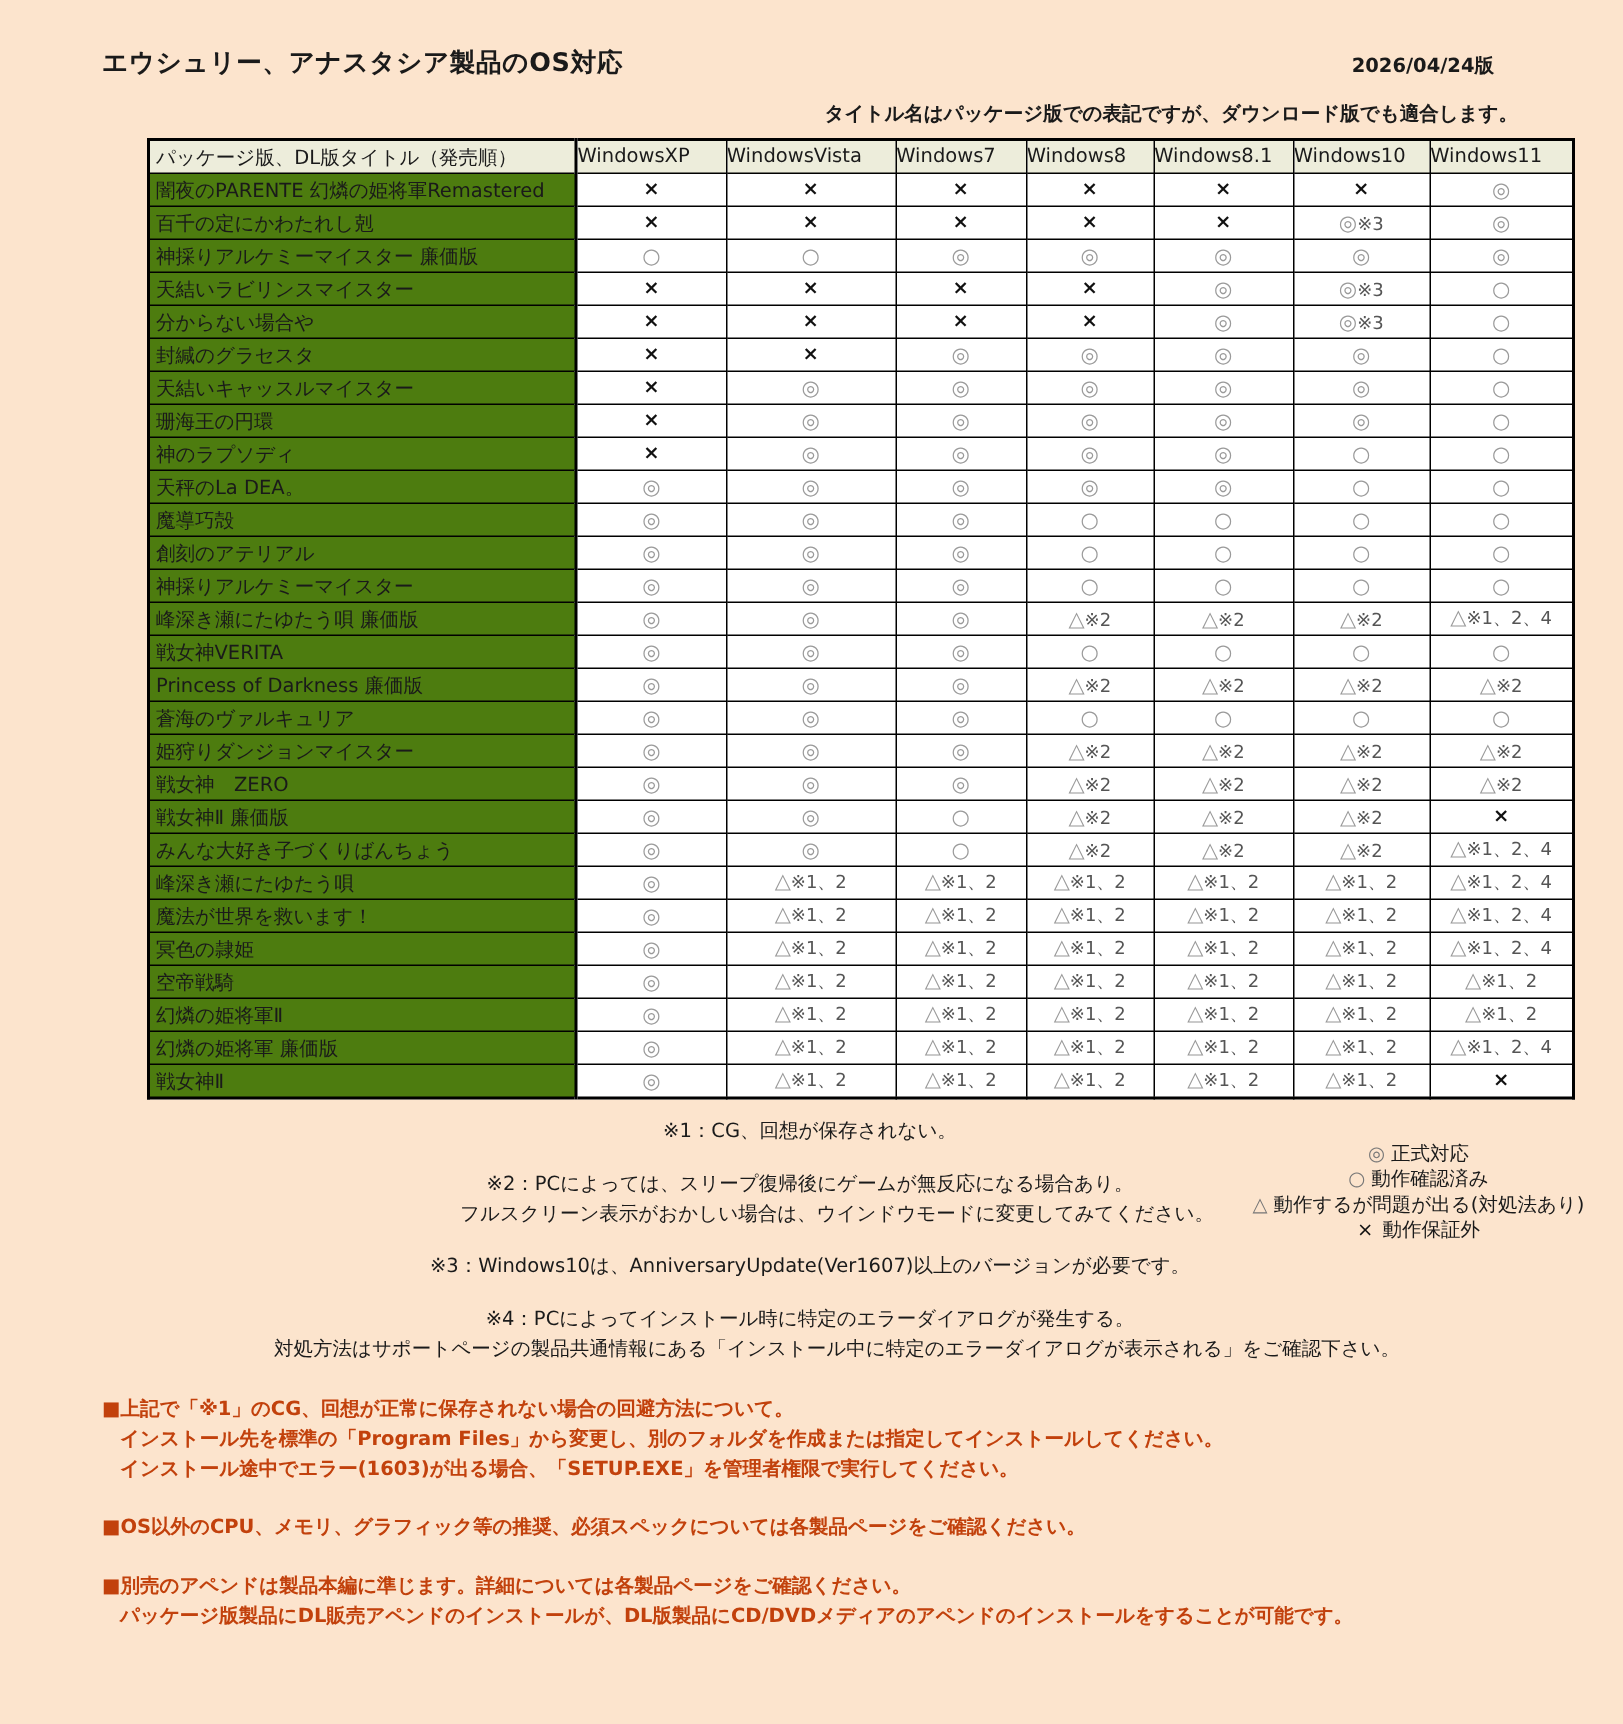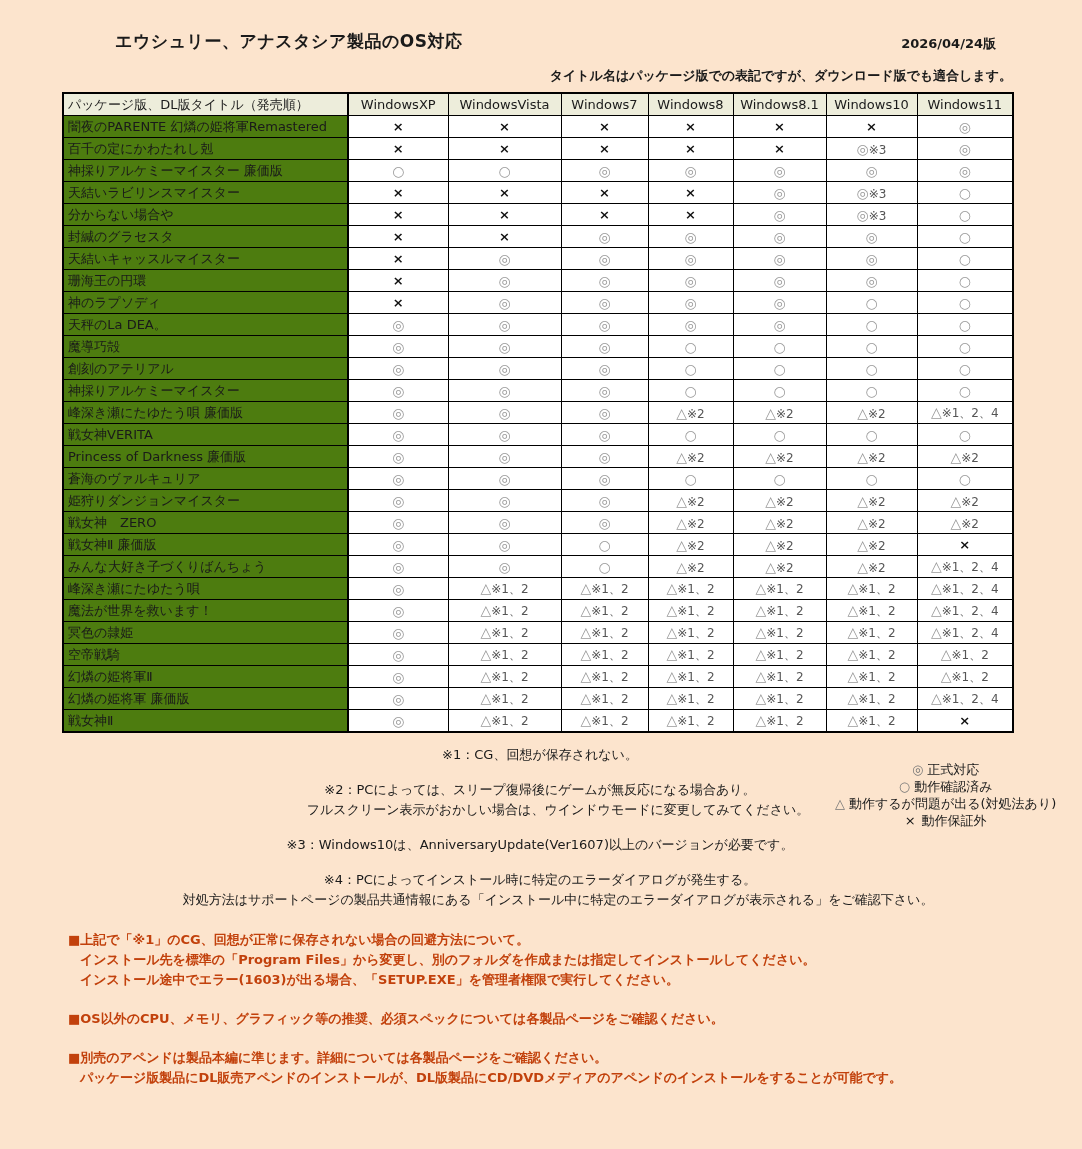--- a/index.html
+++ b/index.html
@@ -4,28 +4,28 @@
 <style>
   html, body { margin: 0; padding: 0; }
   body {
     width: 1082px; height: 1149px;
     background: #fce4cd;
     font-family: "DejaVu Sans", "Liberation Sans", sans-serif;
     color: #1a1a1a;
     -webkit-font-smoothing: antialiased;
   }
   .content { width: 950px; margin-left: 62px; padding-top: 30px; }
-  .titlebar { display: flex; justify-content: space-between; align-items: flex-end; padding-left: 6px; margin-left: 47px; }
+  .titlebar { display: flex; justify-content: space-between; align-items: flex-end; padding-left: 6px; }
   .page-title { font-size: 17px; font-weight: bold; letter-spacing: 0.5px; }
   .page-date { font-size: 13px; font-weight: bold; padding-right: 16px; }
   .subtitle { margin-top: 14px; margin-bottom: 7px; text-align: right; font-size: 13px; font-weight: bold; }
 
-  table { border-collapse: collapse; table-layout: fixed; width: 950px; border: 2px solid #000; background: #fff; }
+  table { border-collapse: collapse; table-layout: fixed; width: 950px; border: 2px solid #000; background: #fff; margin-left: 36px; }
   th, td { border: 1px solid #000; height: 21px; padding: 0; font-size: 13px; white-space: nowrap; overflow: hidden; }
-  thead th { background: #ededdb; font-weight: normal; text-align: center; }
+  thead th { background: #ededdb; font-weight: normal; text-align: left; }
   .title-head, td.rowtitle { text-align: left; padding-left: 4px; border-right: 2px solid #000; }
   td.rowtitle { background: #4d7c0f; }
   td.val { text-align: center; }
   .sym { color: #9a9a9a; font-size: 14px; }
   .sym-x { color: #111; font-weight: bold; font-size: 13px; }
   .note-ref { color: #555; font-size: 12px; }
 
   .notes-area { position: relative; margin-top: 12px; padding-left: 6px; text-align: center; }
   .note-block { margin-bottom: 15px; line-height: 20px; font-size: 13px; }
   .note-block div.cont { padding-left: 36px; }

